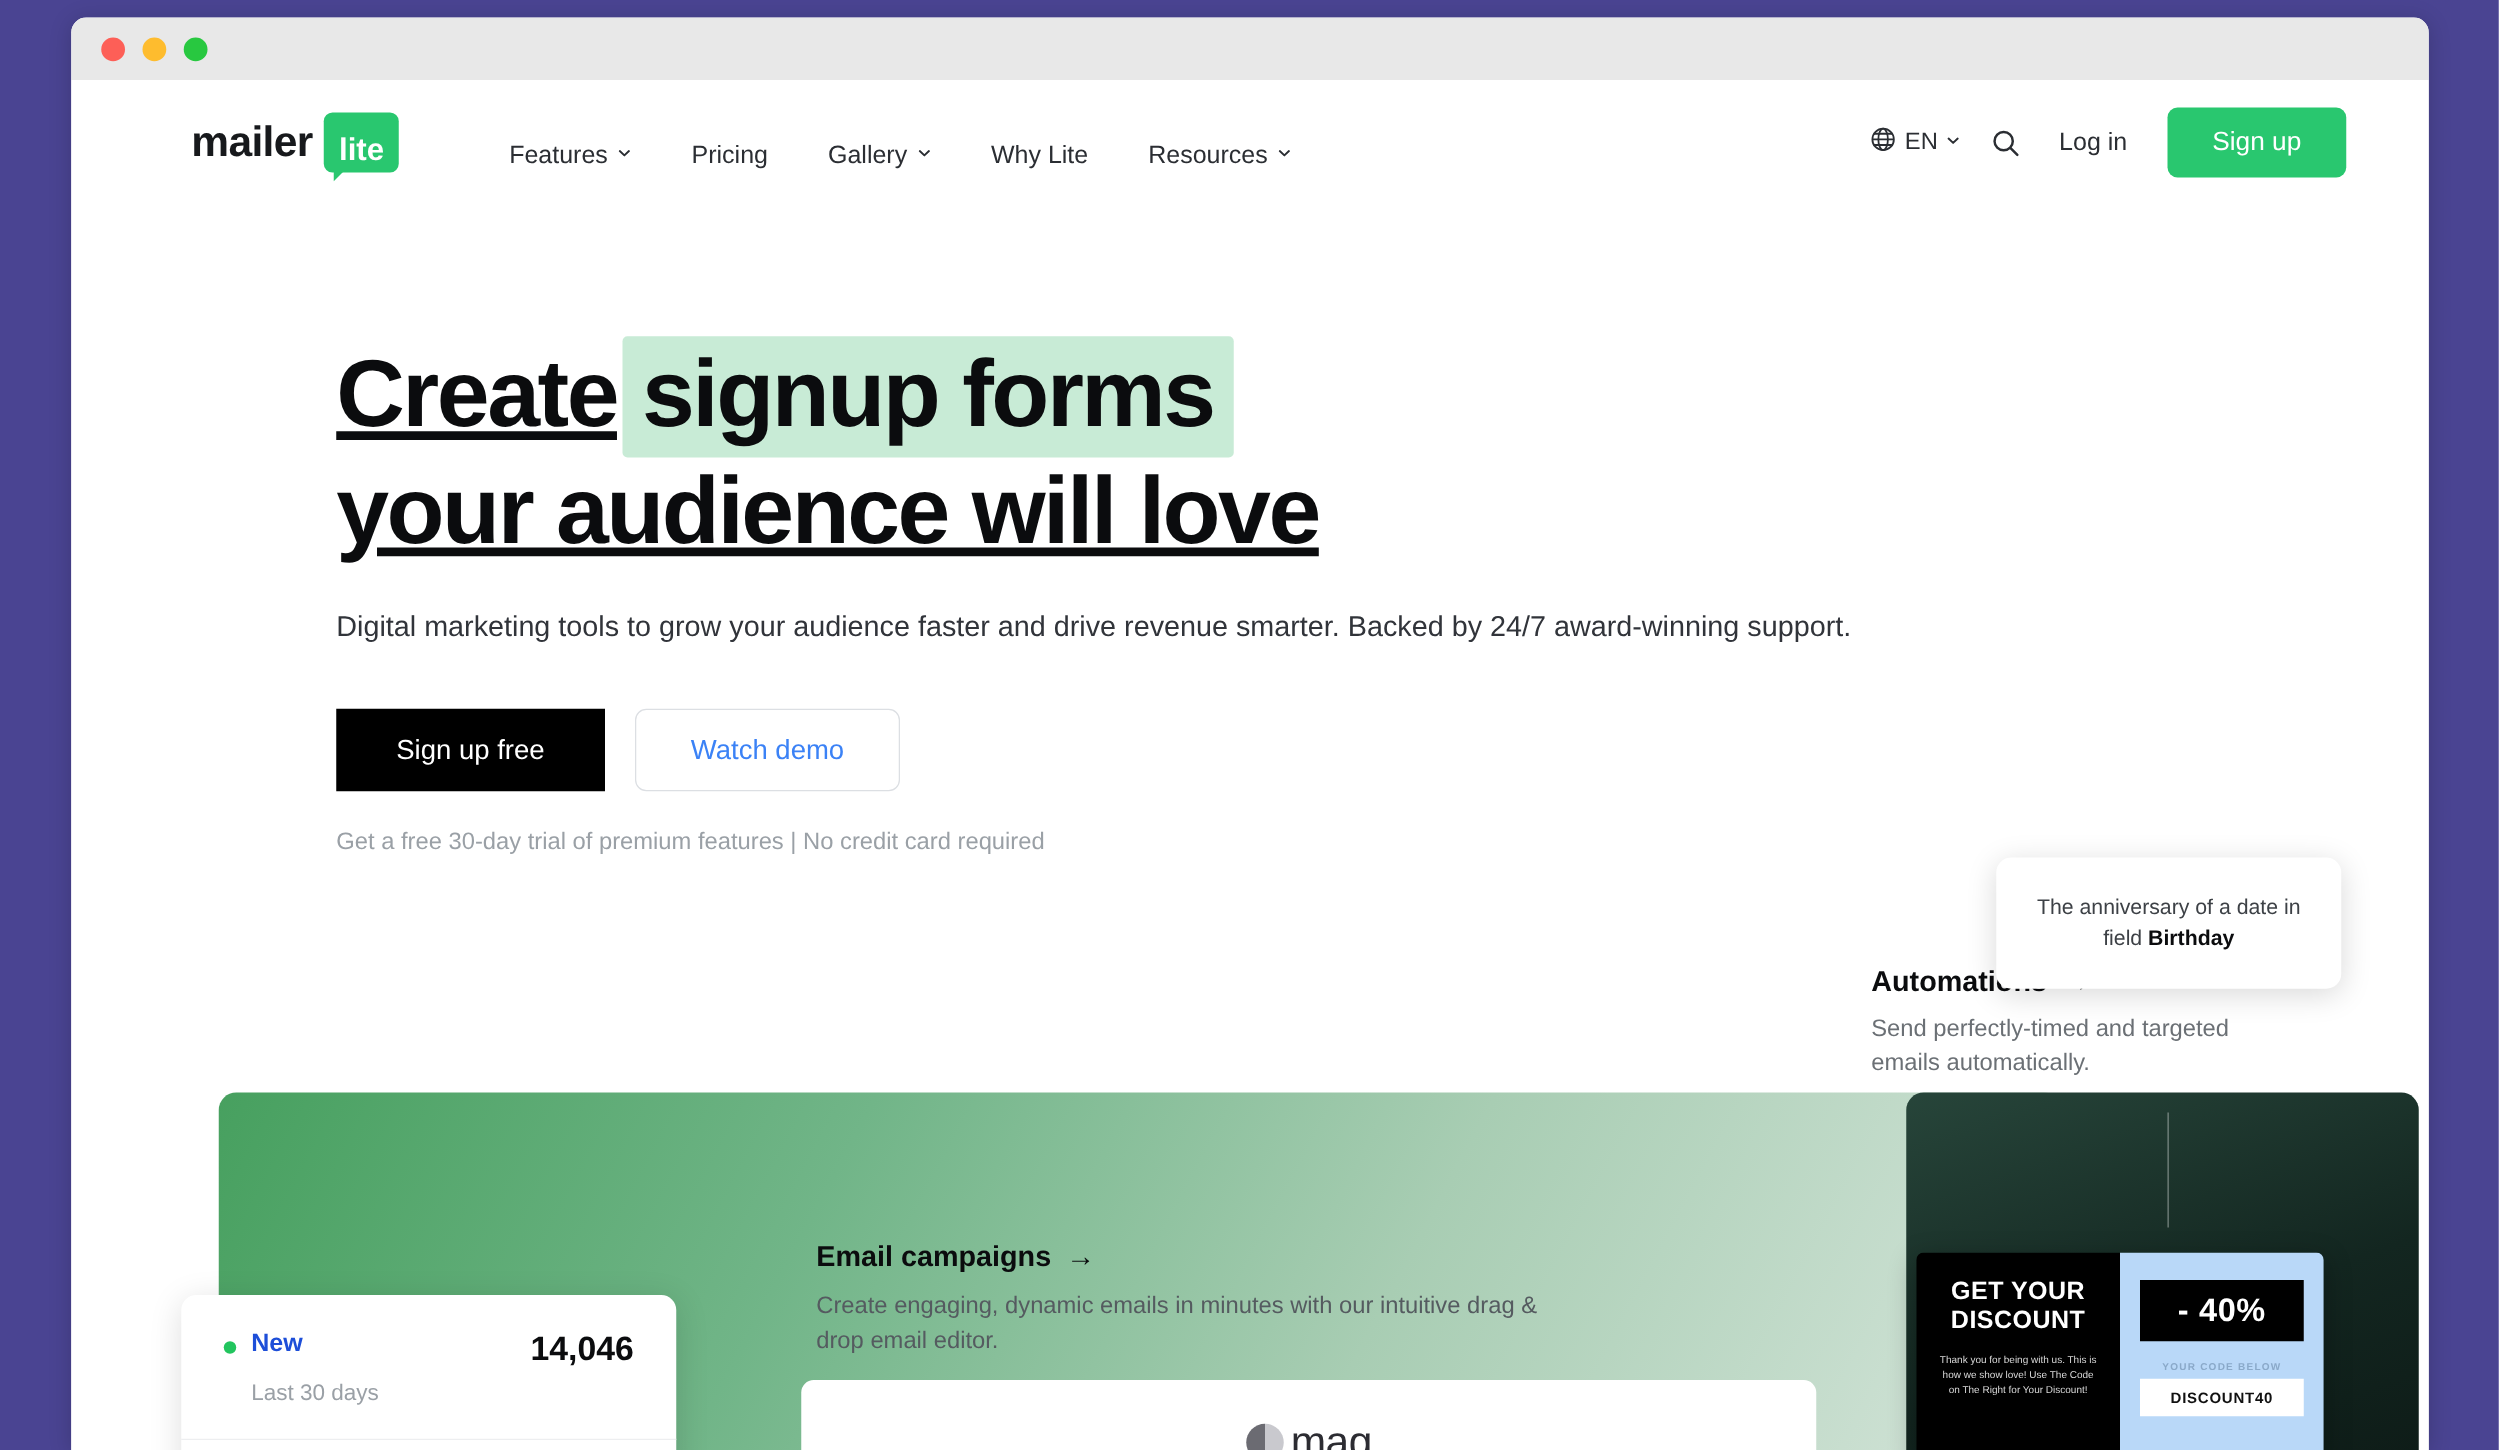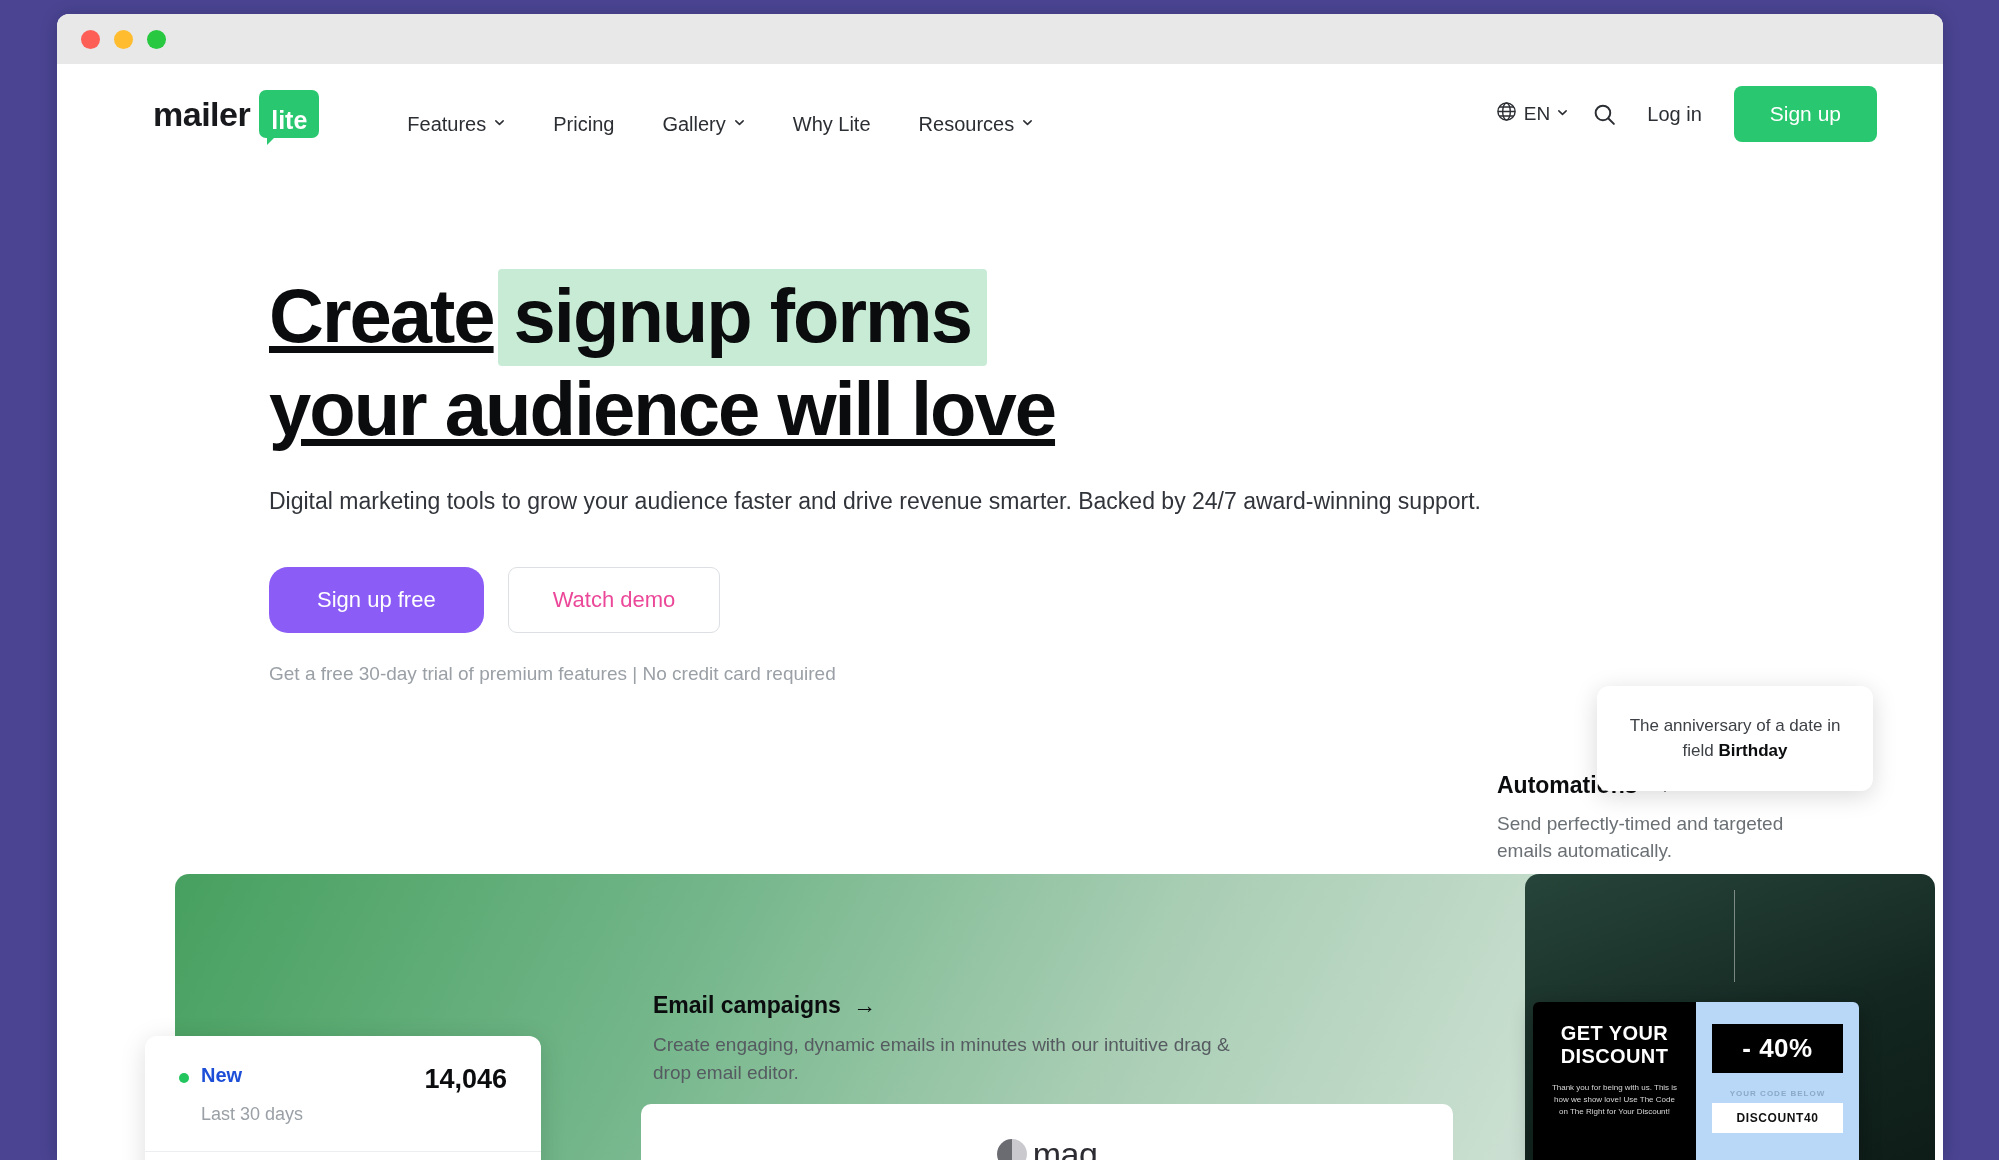--- a/index.html
+++ b/index.html
@@ -80,25 +80,25 @@
   .hl {
     background: #c8ebd6; padding: 4px 16px 8px;
     border-radius: 4px; display: inline-block; margin-left: 4px;
   }
   .sub {
     margin-top: 34px; font-size: 23px; color: #31343a; line-height: 1.45;
     max-width: 1430px;
   }
   .cta-row { margin-top: 48px; display: flex; gap: 24px; }
   .btn-primary {
-    background: #8b5cf6; color: #fff; border: none;
-    font-size: 22px; padding: 19px 48px; border-radius: 19px; cursor: pointer;
+    background: #000000; color: #fff; border: none;
+    font-size: 22px; padding: 19px 48px; border-radius: 0; cursor: pointer;
   }
   .btn-ghost {
-    background: #fff; color: #ec4899;
+    background: #fff; color: #3b82f6;
     border: 1px solid #dcdfe3;
     font-size: 22px; padding: 19px 44px; border-radius: 9px; cursor: pointer;
   }
   .fineprint { margin-top: 30px; font-size: 19px; color: #9aa0a6; }
 
   
   .automations {
     position: absolute; right: 136px; top: 608px; width: 310px;
   }
   .callout-title {

